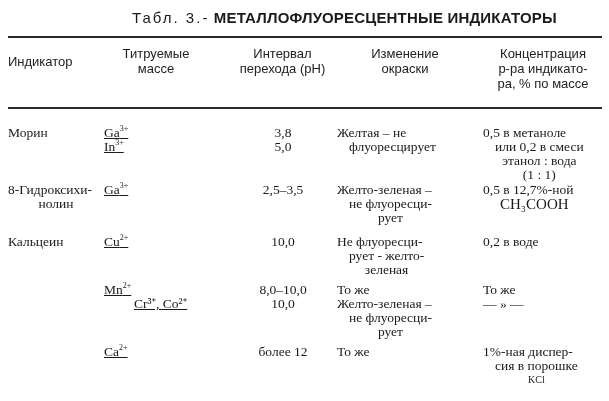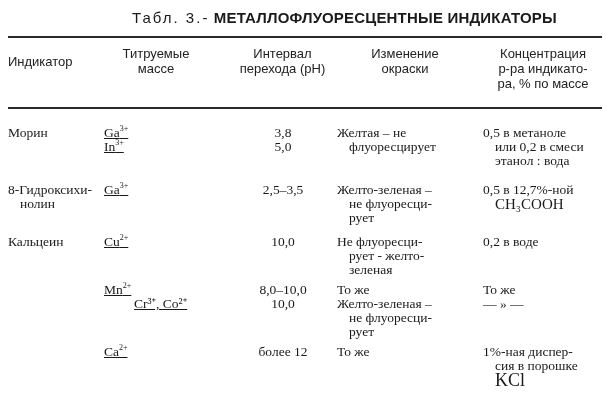--- a/index.html
+++ b/index.html
@@ -13,21 +13,21 @@
   .r1 { top: 36px; height: 2px; }
   .r2 { top: 107px; height: 2px; }
   .hdr { position: absolute; top: 46px; font-family: "Liberation Sans", sans-serif;
          font-size: 13px; line-height: 15px; text-align: center; color: #222; }
   .cell { position: absolute; font-size: 13.5px; line-height: 14px; white-space: nowrap; }
   .c1 { left: 8px; }
   .c2 { left: 104px; text-decoration: underline; }
   .c3 { text-align: center; width: 110px; left: 228px; }
   .c4 { left: 337px; }
   .c5 { left: 483px; }
-  .ind { padding-left: 12px; }
+  .ind { padding-left: 12px; text-align: center; }
   sup { font-size: 8px; vertical-align: 6px; line-height: 0; }
 </style>
 </head>
 <body>
 
 <div class="title">
   <span class="lbl">Табл. 3.-</span>
   <span class="main">МЕТАЛЛОФЛУОРЕСЦЕНТНЫЕ ИНДИКАТОРЫ</span>
 </div>
 
@@ -67,20 +67,21 @@
     <div>5,0</div>
   </div>
   <div class="cell c4" style="top:126px;">
     <div>Желтая – не</div>
     <div class="ind">флуоресцирует</div>
   </div>
   <div class="cell c5" style="top:126px;">
     <div>0,5 в метаноле</div>
     <div class="ind">или 0,2 в смеси</div>
     <div class="ind">этанол : вода</div>
+    <div class="ind">(1 : 1)</div>
   </div>
 </div>
 
 <div>
   <div class="cell c1" style="top:183px;">
     <div>8-Гидроксихи-</div>
     <div class="ind">нолин</div>
   </div>
   <div class="cell c2" style="top:183px;">
     <div><span>Ga</span><sup>3+</sup></div>
@@ -153,15 +154,15 @@
   </div>
   <div class="cell c3" style="top:345px;">
     <div>более 12</div>
   </div>
   <div class="cell c4" style="top:345px;">
     <div>То же</div>
   </div>
   <div class="cell c5" style="top:345px;">
     <div>1%-ная диспер-</div>
     <div class="ind">сия в порошке</div>
-    <div class="ind" style="font-size:18px;">KCl</div>
+    <div class="ind" style="font-size:10px;">KCl</div>
   </div>
 </div>
 
 </body></html>

